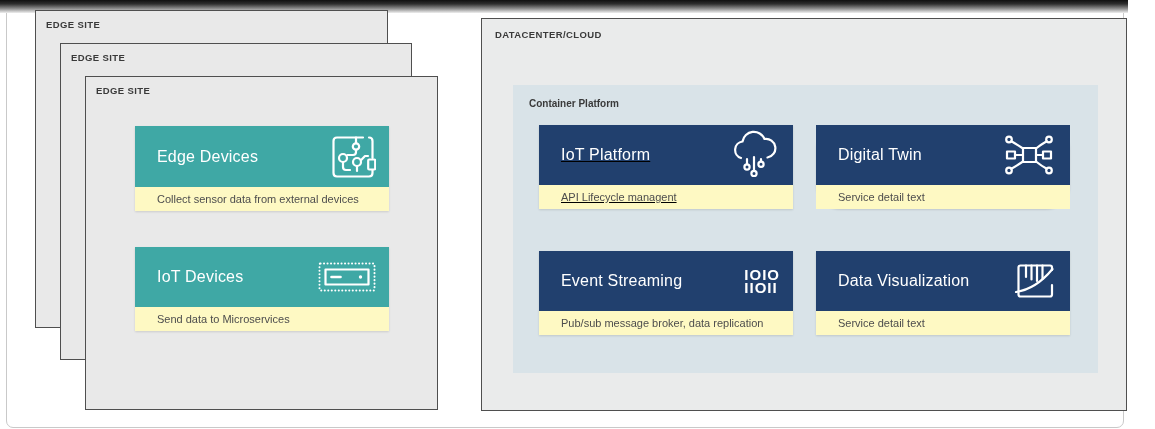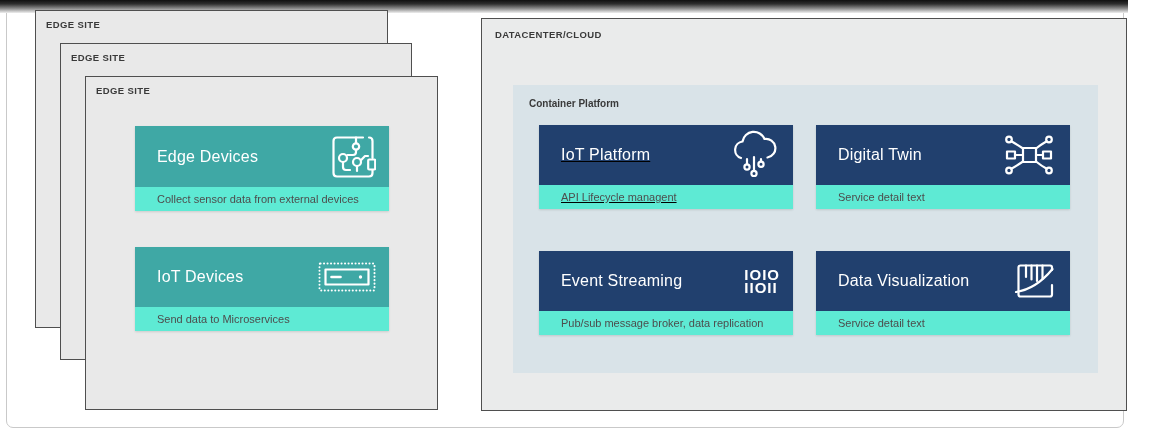--- a/index.html
+++ b/index.html
@@ -35,21 +35,21 @@
     font-size:10px;font-weight:bold;color:#3a3a3a;
   }
   .card{position:absolute;width:254px;box-shadow:0 1px 2px rgba(0,0,0,.12);}
   .card-header{position:relative;display:flex;align-items:center;}
   .card-header.teal{background:#3fa8a5;height:61px;}
   .card-header.navy{background:#21406e;height:60px;}
   .card-title{color:#fff;font-size:16px;margin-left:22px;letter-spacing:.2px;}
   .card-icon{position:absolute;right:13px;top:50%;transform:translateY(-50%);line-height:0;}
   .card-icon svg{display:block;}
   .card-strip{
-    background:#5eead4;height:24px;display:flex;align-items:center;
+    background:#fef9c3;height:24px;display:flex;align-items:center;
     font-size:11px;color:#4d4d4d;padding-left:22px;box-sizing:border-box;
   }
   .binary-icon{
     color:#fff;font-weight:bold;font-size:15px;line-height:13px;
     letter-spacing:1px;
   }
   svg.icon{fill:none;stroke:#fff;stroke-width:2.2;stroke-linecap:round;stroke-linejoin:round;}
 </style>
 </head>
 <body>
@@ -125,21 +125,21 @@
               <path d="M26 27 V40"></path>
               <circle cx="26" cy="43.4" r="2.6"></circle>
               <path d="M33 29 V30.8"></path>
               <circle cx="33" cy="34.2" r="2.6"></circle>
             </svg>
           </span>
         </div>
         <div class="card-strip">API Lifecycle managent</div>
       </div>
 
-      <div class="card" style="left:303px;top:40px;">
+      <div class="card" style="left:303px;top:40px;border-radius:24px;">
         <div class="card-header navy">
           <span class="card-title">Digital Twin</span>
           <span class="card-icon">
             <svg class="icon" width="56" height="44" viewBox="0 0 56 44">
               <rect x="22" y="15" width="13" height="14"></rect>
               <rect x="6" y="18.5" width="8" height="7"></rect>
               <rect x="42" y="18.5" width="8" height="7"></rect>
               <path d="M14 22 H22"></path>
               <path d="M35 22 H42"></path>
               <circle cx="8" cy="6.5" r="2.8"></circle>

